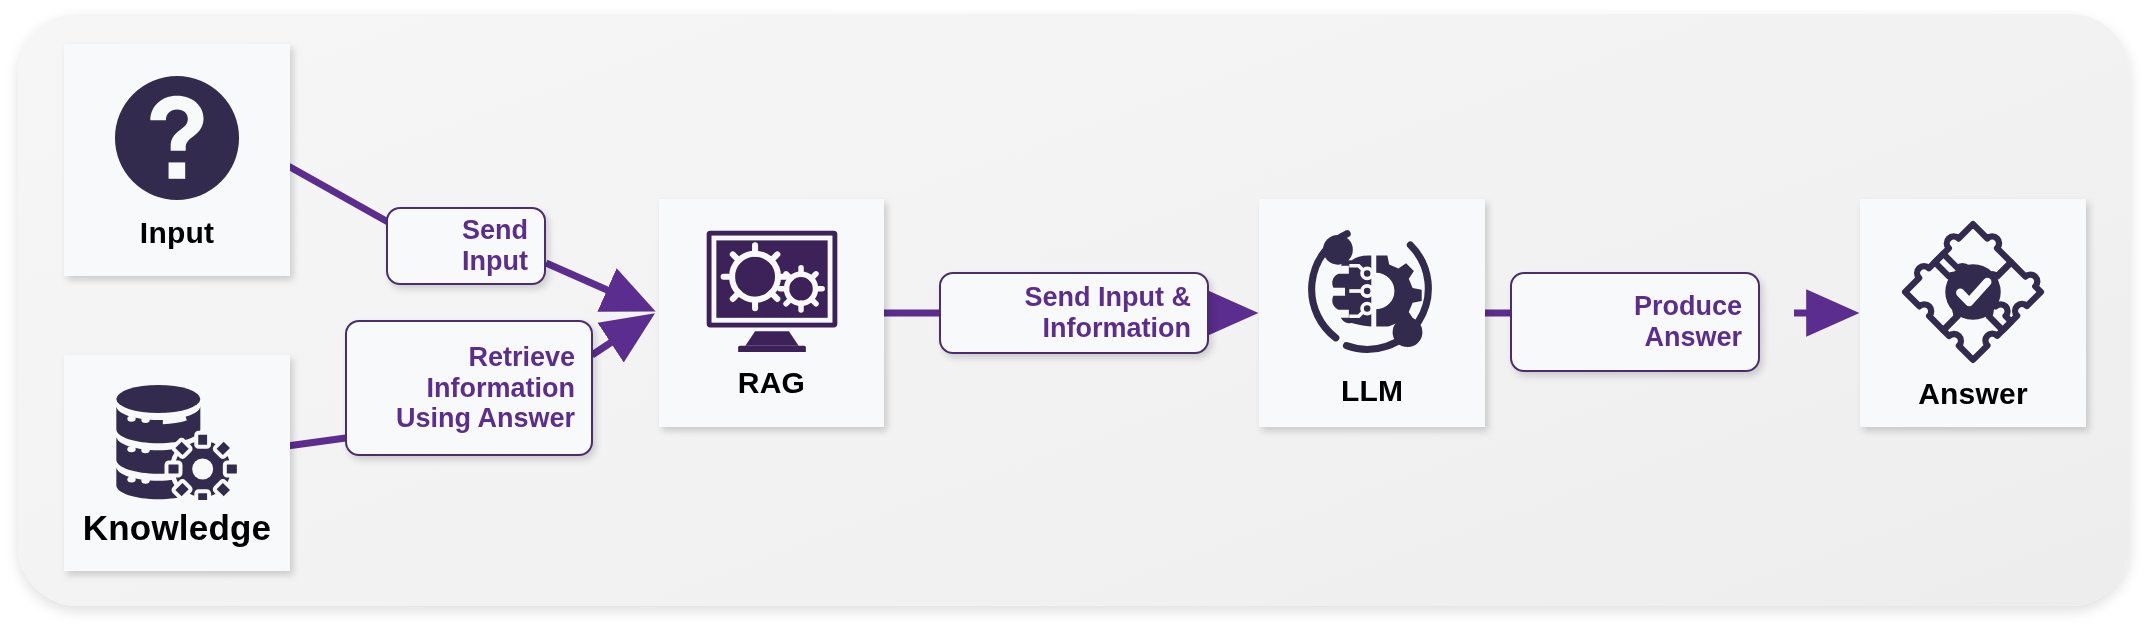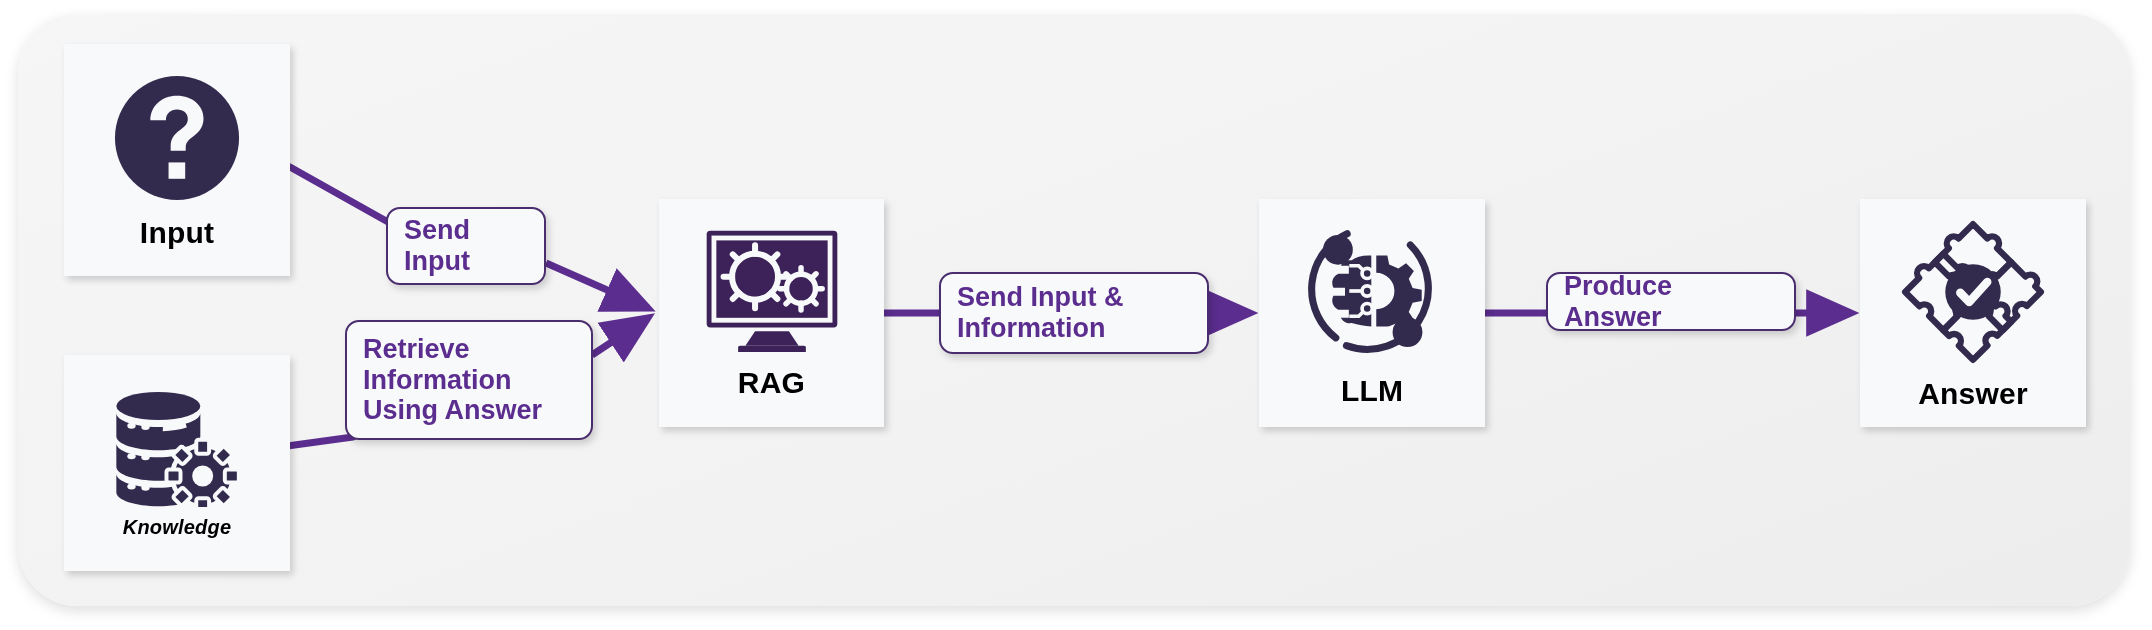--- a/index.html
+++ b/index.html
@@ -73,53 +73,53 @@
   #node-knowledge  { left: 64px;   top: 355px; width: 226px; height: 216px; }
   #node-rag        { left: 659px;  top: 199px; width: 225px; height: 228px; }
   #node-llm        { left: 1259px; top: 199px; width: 226px; height: 228px; }
   #node-answer     { left: 1860px; top: 199px; width: 226px; height: 228px; }
 
   #node-input .node-label,
   #node-knowledge .node-label,
   #node-rag .node-label,
   #node-llm .node-label,
   #node-answer .node-label { font-size: 30px; }
-  #node-knowledge .node-label { font-size: 20px; font-style: italic; }
+  #node-knowledge .node-label { font-size: 35px; }
 
   #node-input .icon-wrap      { margin-bottom: 14px; }
   #node-knowledge .icon-wrap  { margin-bottom: 10px; }
   #node-rag .icon-wrap        { margin-bottom: 16px; }
   #node-llm .icon-wrap        { margin-bottom: 14px; }
   #node-answer .icon-wrap     { margin-bottom: 12px; }
 
   
   .edge-label {
     position: absolute;
     background: #f8f9fb;
     border: 2.5px solid #4a2d6e;
     border-radius: 14px;
     box-shadow: 3px 4px 7px rgba(0,0,0,0.16);
     display: flex;
     flex-direction: column;
-    align-items: flex-start;
+    align-items: flex-end;
     justify-content: center;
     box-sizing: border-box;
     color: #5b2d8e;
     font-weight: bold;
     font-size: 27px;
     line-height: 1.14;
     text-align: center;
     padding: 0 16px;
   }
   .edge-label span { display: block; white-space: nowrap; }
 
   #label-send-input        { left: 386px;  top: 207px; width: 160px; height: 78px; }
-  #label-retrieve          { left: 345px;  top: 320px; width: 248px; height: 120px; }
+  #label-retrieve          { left: 345px;  top: 320px; width: 248px; height: 136px; }
   #label-send-input-info   { left: 939px;  top: 272px; width: 270px; height: 82px; }
-  #label-produce-answer    { left: 1546px; top: 272px; width: 250px; height: 59px; }
+  #label-produce-answer    { left: 1510px; top: 272px; width: 250px; height: 100px; }
 </style>
 </head>
 <body>
 
 <div id="stage">
 
   <div id="panel"></div>
 
   <svg id="edges" viewBox="0 0 2152 630" xmlns="http://www.w3.org/2000/svg">
     <defs>

